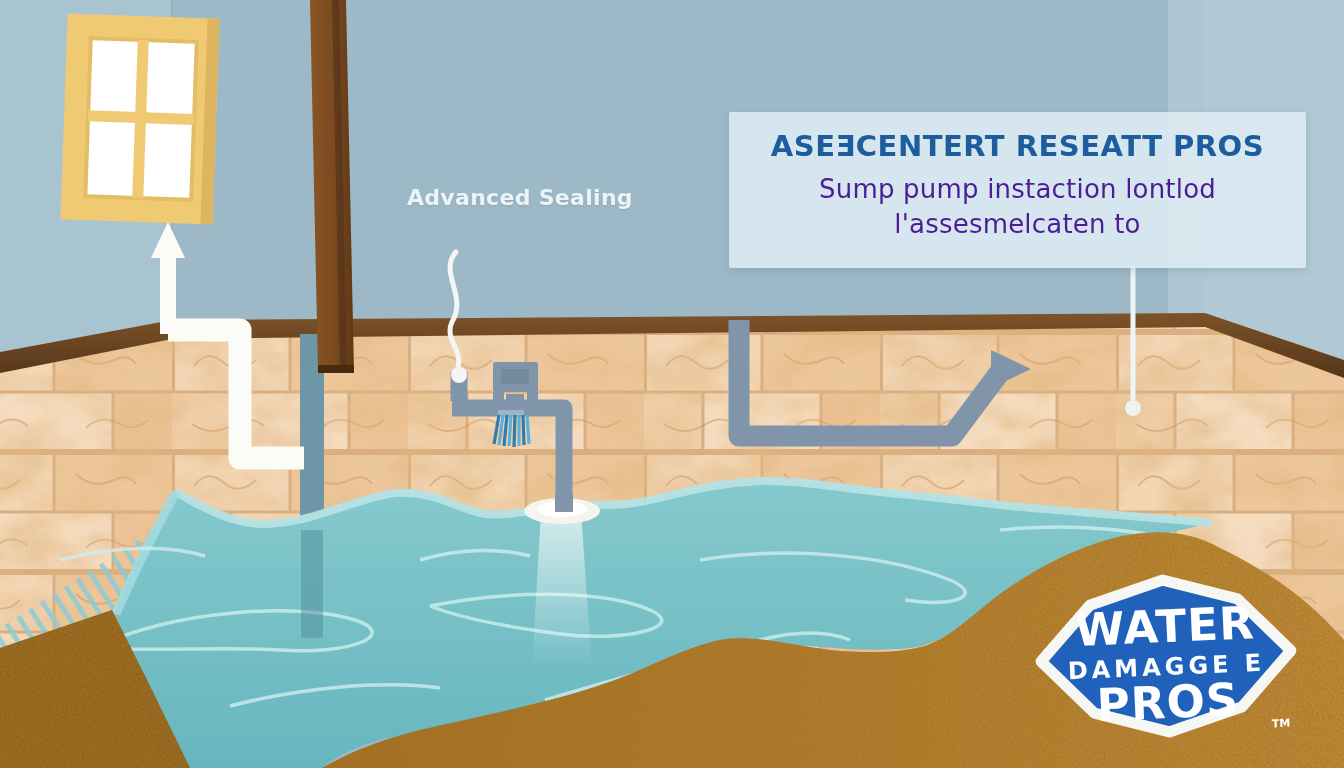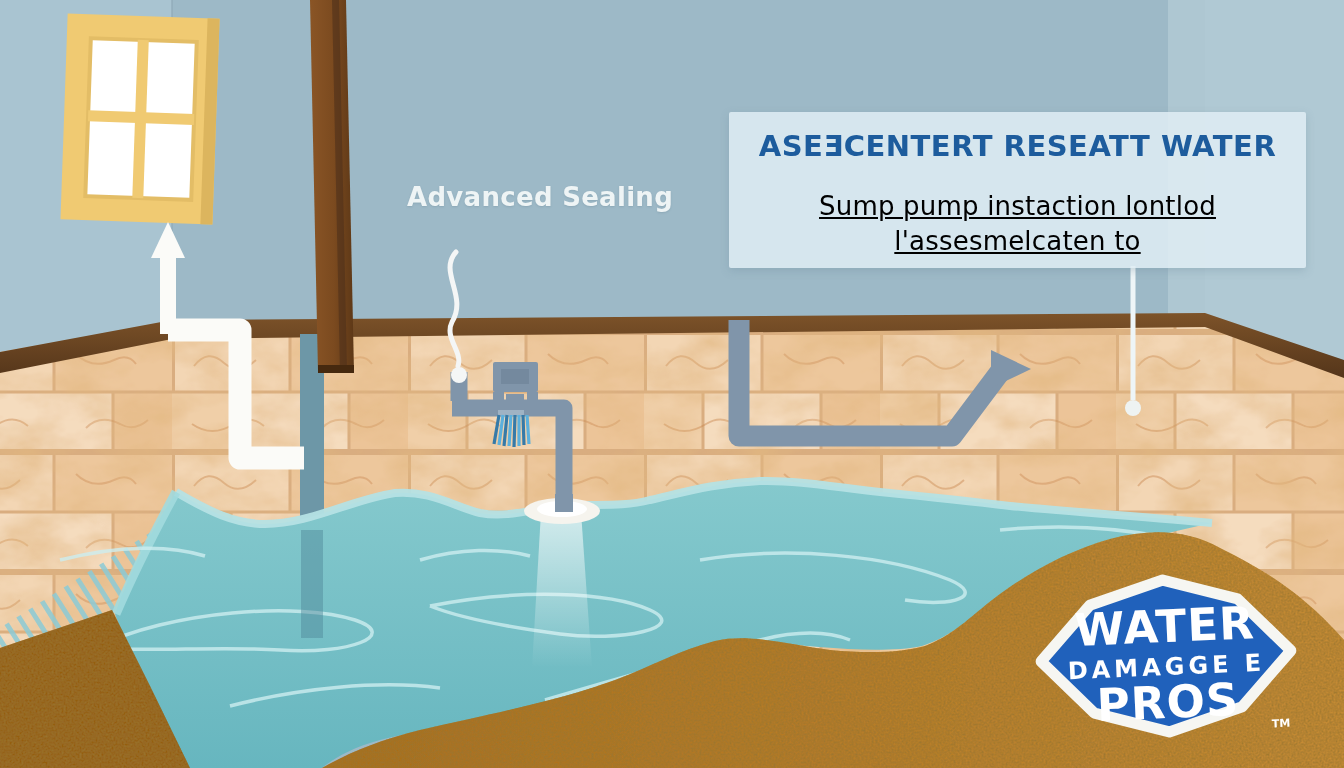--- a/index.html
+++ b/index.html
@@ -4,36 +4,36 @@
 <style>
   html,body{margin:0;padding:0;background:#333;}
   #stage{
     position:relative;width:1344px;height:768px;overflow:hidden;
     font-family:"DejaVu Sans","Liberation Sans",sans-serif;
     background:#9db9c7;
   }
   #scene{position:absolute;left:0;top:0;}
   .overlay{position:absolute;}
   #callout{
-    left:407px;top:181px;color:#eef4f5;font-size:26px;font-weight:600;
+    left:407px;top:181px;color:#eef4f5;font-size:22px;font-weight:600;
     line-height:33px;letter-spacing:.3px;text-shadow:0 1px 2px rgba(90,120,135,.25);
   }
   #panel{
     left:729px;top:112px;width:577px;height:156px;
     background:rgba(223,237,243,.87);border-radius:2px;
     box-shadow:0 3px 8px rgba(110,140,155,.30);
     text-align:center;
   }
   #panel .title{
     margin-top:17px;font-size:29px;font-weight:700;color:#1d5c9d;
     letter-spacing:.5px;
   }
   #panel .body{
-    margin-top:26px;font-size:26px;line-height:35px;color:#000000;
-    font-weight:500;letter-spacing:.2px;text-decoration:underline;
+    margin-top:9px;font-size:26px;line-height:35px;color:#4c1d95;
+    font-weight:500;letter-spacing:.2px;
   }
   #logo{
     left:1035px;top:572px;width:262px;height:168px;
     transform:rotate(-2.5deg);
   }
   #logo svg text{
     font-family:"DejaVu Sans","Liberation Sans",sans-serif;
     font-weight:bold;fill:#ffffff;
   }
 </style>
@@ -208,21 +208,21 @@
 
   <line x1="1133" y1="266" x2="1133" y2="400" stroke="#eef5f7" stroke-width="5"></line>
   <circle cx="1133" cy="408" r="8" fill="#eef5f7" opacity="0.95"></circle>
 </svg>
 
 <div class="overlay" id="callout">
   <div>Advanced Sealing</div>
 </div>
 
 <div class="overlay" id="panel">
-  <div class="title">ASEƎCENTERT RESEATT WATER</div>
+  <div class="title">ASEƎCENTERT RESEATT PROS</div>
   <div class="body">
     <div>Sump pump instaction lontlod l'assesmelcaten to</div>
   </div>
 </div>
 
 <div class="overlay" id="logo">
   <svg width="262" height="168" viewBox="0 0 262 168">
     <polygon points="131,8 205,30 256,84 205,138 131,160 57,138 6,84 57,30" fill="#2061bb" stroke="#f6f6f2" stroke-width="11" stroke-linejoin="round"></polygon>
     <text x="131" y="70" text-anchor="middle" font-size="45" letter-spacing="1">WATER</text>
     <text x="131" y="103" text-anchor="middle" font-size="24" letter-spacing="4">DAMAGGE E</text>

